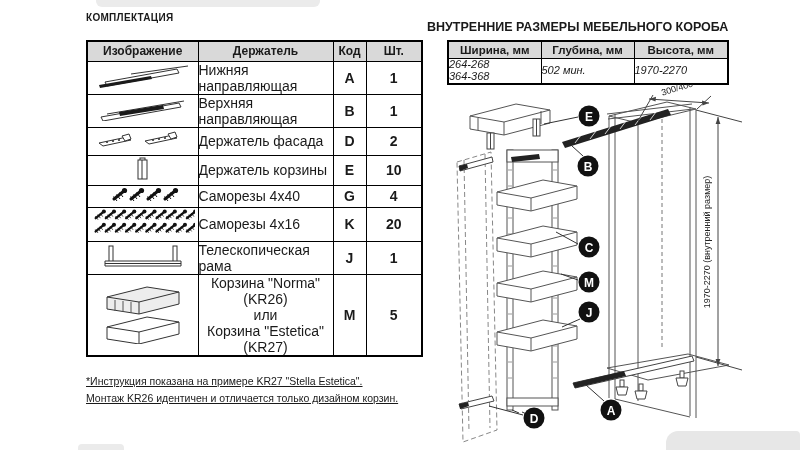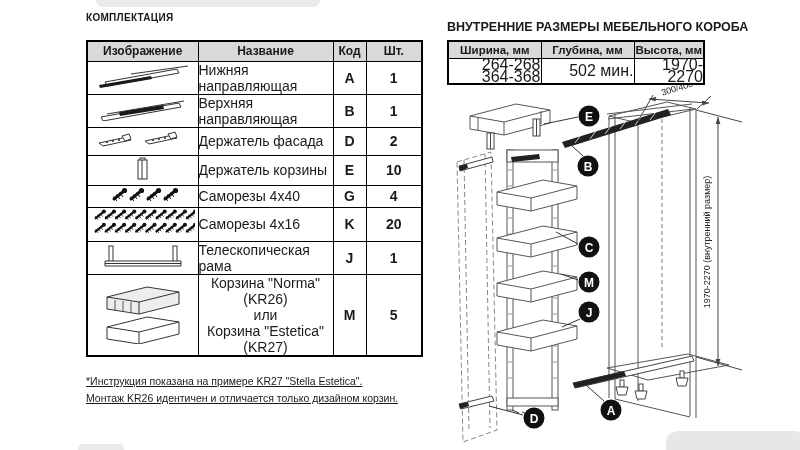--- a/index.html
+++ b/index.html
@@ -24,29 +24,29 @@
   td.c-name { width:135px; padding:0 4px 0 8px; }
   td.c-code, td.c-qty { width:33px; text-align:center; font-weight:bold; font-size:12px; }
   td.c-qty { width:32px; }
   .hr { height:20px;border-radius:7px; }
   .r0{height:26px}.r1{height:26px}.r2{height:29px}.r3{height:26px}.r4{height:29px}
   .r5{height:20px}.r6{height:18px}.r7{height:32px}.r8{height:28px}.r9{height:65px}
   .mline { text-align:center; line-height:16px; }
   .footnote { left:86px; top:373px; font-size:10.5px; line-height:17px; width:330px;text-decoration:underline; }
 
   
-  .dim-title { left:447px; top:20px; font-size:12.5px; font-weight:bold; white-space:nowrap; }
+  .dim-title { left:427px; top:20px; font-size:12.5px; font-weight:bold; white-space:nowrap; }
   table.dims { left:447px; top:40px; border-collapse:collapse; table-layout:fixed;padding-left:15px; }
   table.dims, table.dims td, table.dims th { border:1px solid #000; }
   table.dims { border:2px solid #000; }
   table.dims th {
     background:#d9d9d9; font-size:11.5px; font-weight:bold; text-align:center; height:17px;
   }
-  table.dims td { font-size:16px; text-align:right; vertical-align:middle; height:26px; line-height:11.5px; }
-  .w93 { width:93px; } .w94 { width:70px; }
+  table.dims td { font-size:11px; text-align:left; vertical-align:middle; height:26px; line-height:11.5px;font-style:italic; }
+  .w93 { width:93px; } .w94 { width:94px; }
 
   svg text { font-family:"Liberation Sans","DejaVu Sans",sans-serif; }
   .callout-letter { font-size:12px; font-weight:bold; fill:#fff; }
   .dim-text { font-size:9px; fill:#222; }
 </style>
 </head>
 <body>
 
 <svg width="0" height="0" style="position:absolute">
   <defs>
@@ -61,21 +61,21 @@
 <div class="abs scan-blob" style="left:96px;top:0;width:224px;height:7px;border-radius:0 0 6px 6px;"></div>
 <div class="abs scan-blob" style="left:666px;top:431px;width:134px;height:19px;border-radius:12px 4px 0 0;background:#e7e7e7;"></div>
 <div class="abs scan-blob" style="left:78px;top:444px;width:46px;height:6px;border-radius:4px 4px 0 0;"></div>
 
 <div class="abs kit-title">КОМПЛЕКТАЦИЯ</div>
 
 <table class="abs kit">
   <tbody>
       <tr class="hr">
     <th style="width:111px">Изображение</th>
-    <th style="width:135px">Название</th>
+    <th style="width:135px">Держатель</th>
     <th style="width:33px">Код</th>
     <th style="width:56px">Шт.</th>
   </tr>
 
   <tr class="r0">
     <td class="c-img">
       <svg width="104" height="24">
         <polygon points="14,18 86,5 88,9 16,22" fill="#fff" stroke="#333"></polygon>
         <line x1="40" y1="10" x2="97" y2="2" stroke="#333"></line>
         <polygon points="8,21 60,12 61,15 9,24" fill="#1a1a1a"></polygon>

